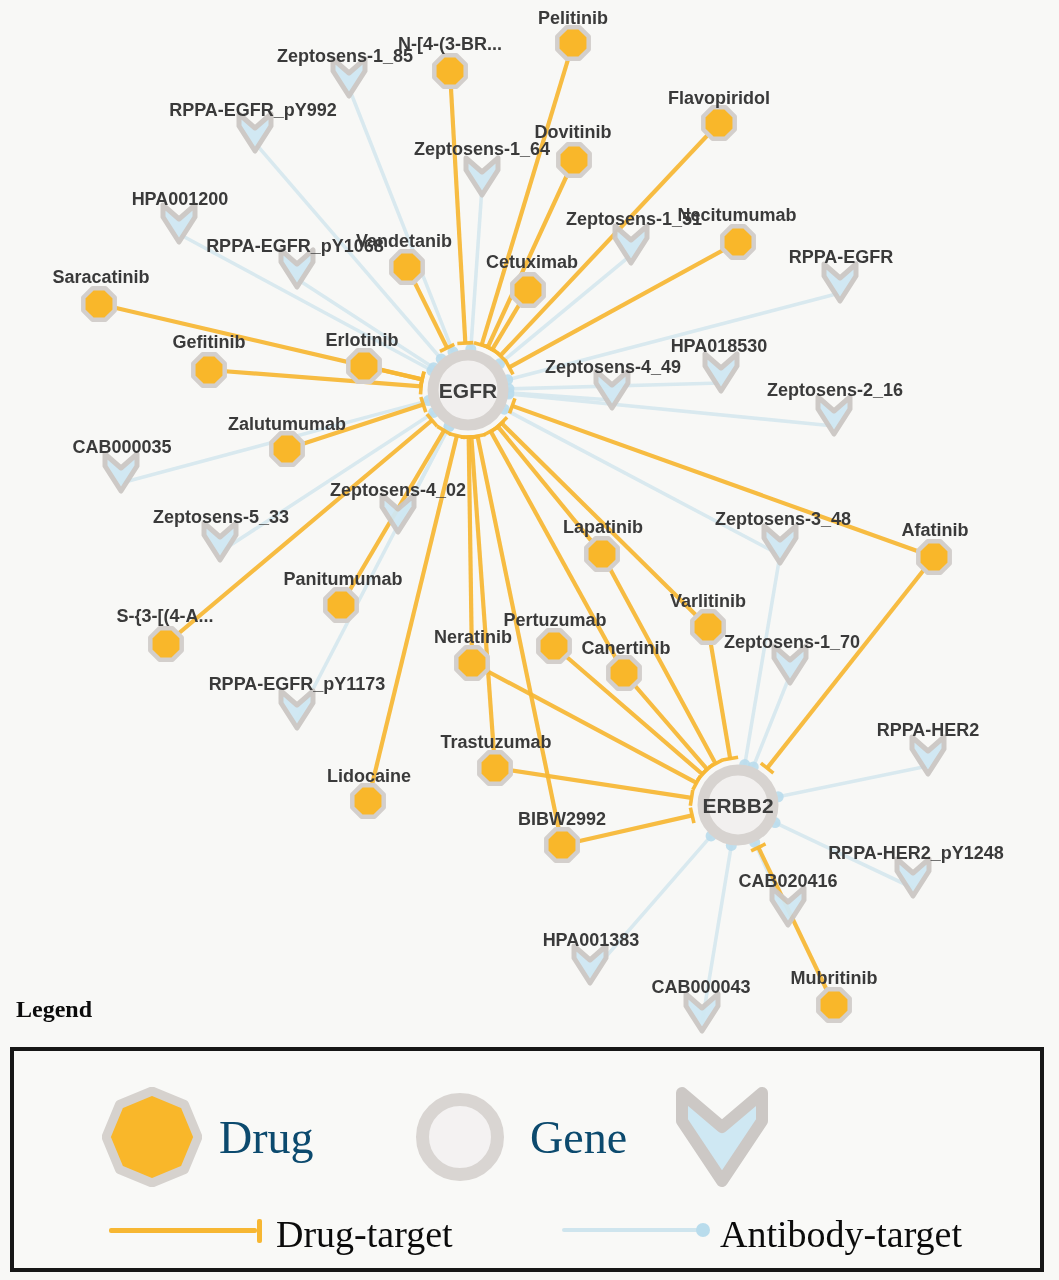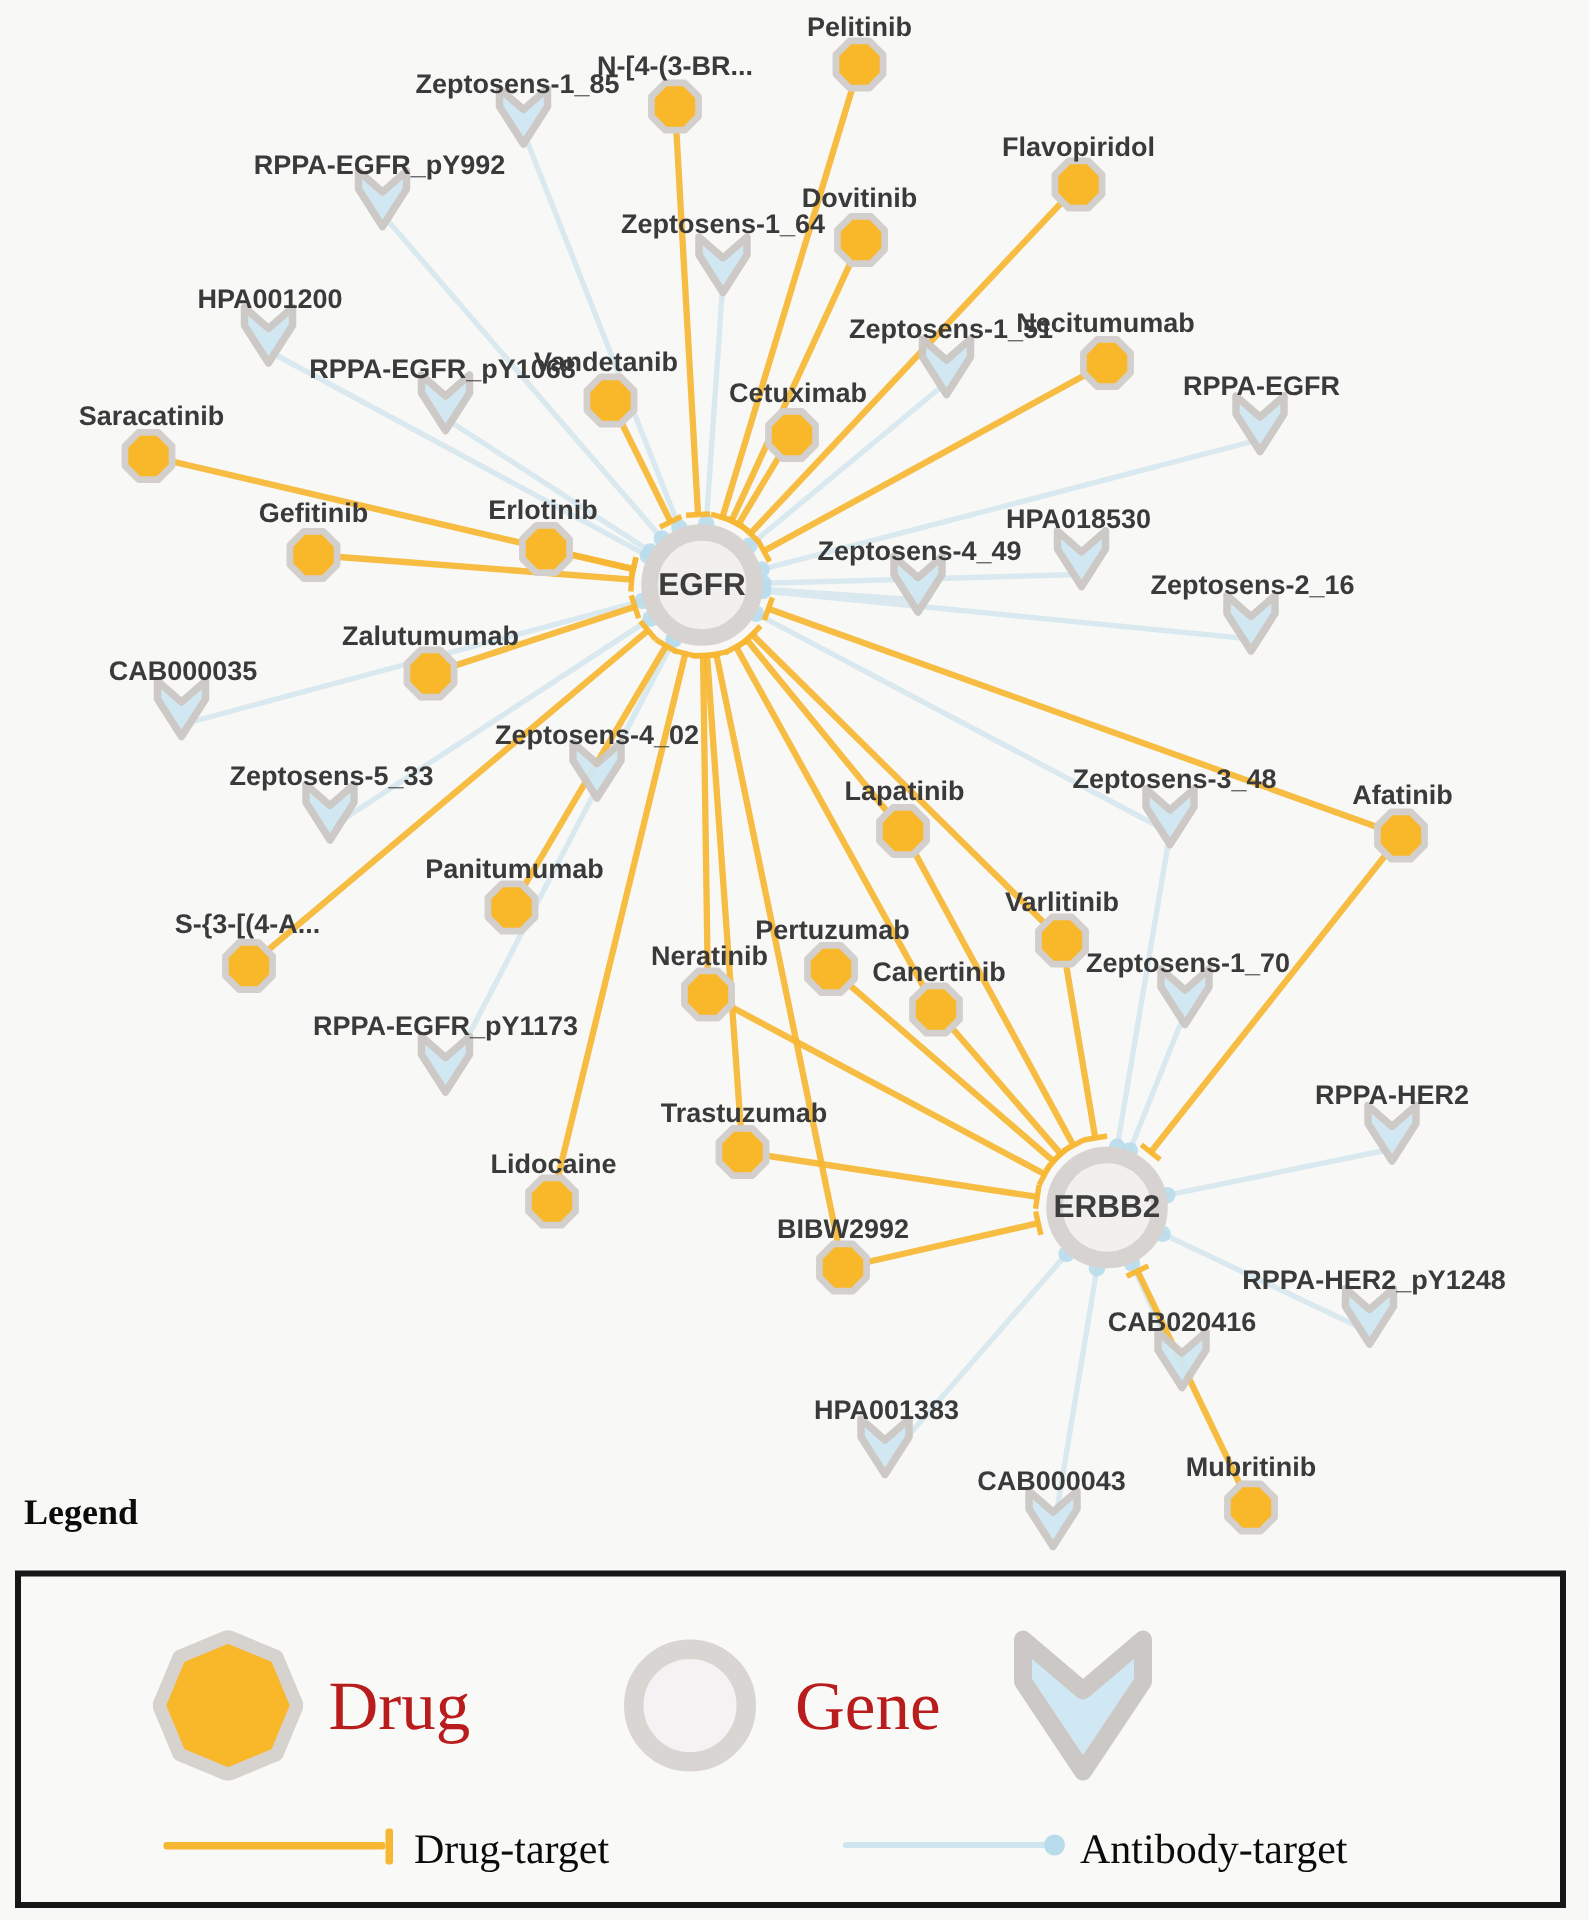--- a/index.html
+++ b/index.html
@@ -5,23 +5,23 @@
   html,body{margin:0;padding:0;background:#ffffff;}
   #stage{position:relative;width:1059px;height:1280px;background:#f8f8f6;overflow:hidden;
          font-family:"Liberation Sans",sans-serif;}
   #net{position:absolute;left:0;top:0;}
   .node-label{font-family:"Liberation Sans",sans-serif;font-weight:700;font-size:18px;fill:#3a3a3a;}
   .gene-label{font-family:"Liberation Sans",sans-serif;font-weight:700;font-size:21px;fill:#3d3d3d;}
   .legend-title{position:absolute;left:16px;top:996px;font-family:"Liberation Serif",serif;
                 font-weight:700;font-size:24px;color:#0b0b0b;}
   .legend-box{position:absolute;left:10px;top:1047px;width:1026px;height:217px;
               border:4px solid #171717;background:#f9f9f7;}
-  .lg-item-label{position:absolute;font-family:"Liberation Serif",serif;font-size:46px;color:#b91c1c;
+  .lg-item-label{position:absolute;font-family:"Liberation Serif",serif;font-size:46px;color:#0c4a6e;
                  transform:translateY(-50%);white-space:nowrap;}
-  .lg-edge-label{position:absolute;font-family:"Liberation Serif",serif;font-size:28px;color:#0b0b0b;
+  .lg-edge-label{position:absolute;font-family:"Liberation Serif",serif;font-size:38px;color:#0b0b0b;
                  transform:translateY(-50%);white-space:nowrap;}
   .lg-glyph{position:absolute;}
   .lg-gene-circle{position:absolute;width:62px;height:62px;border-radius:50%;
                   border:13px solid #d9d5d2;background:#f4f2f2;}
   .lg-line{position:absolute;border-radius:2px;}
   .lg-tee{position:absolute;border-radius:2px;}
   .lg-dot{position:absolute;width:14px;height:14px;border-radius:50%;}
 </style>
 </head>
 <body>

